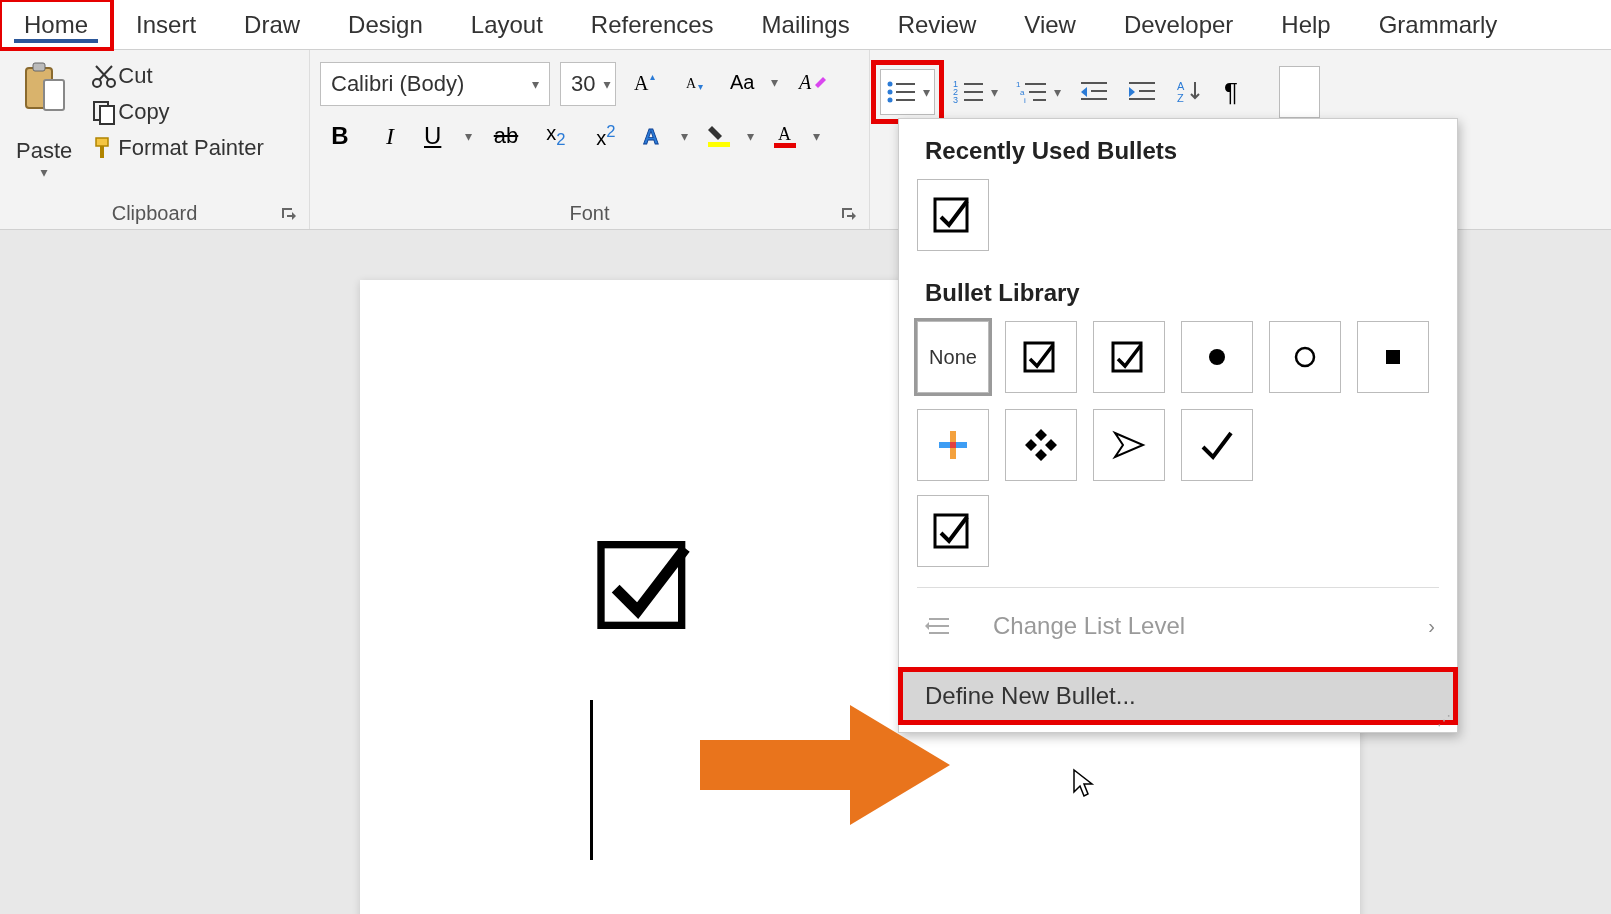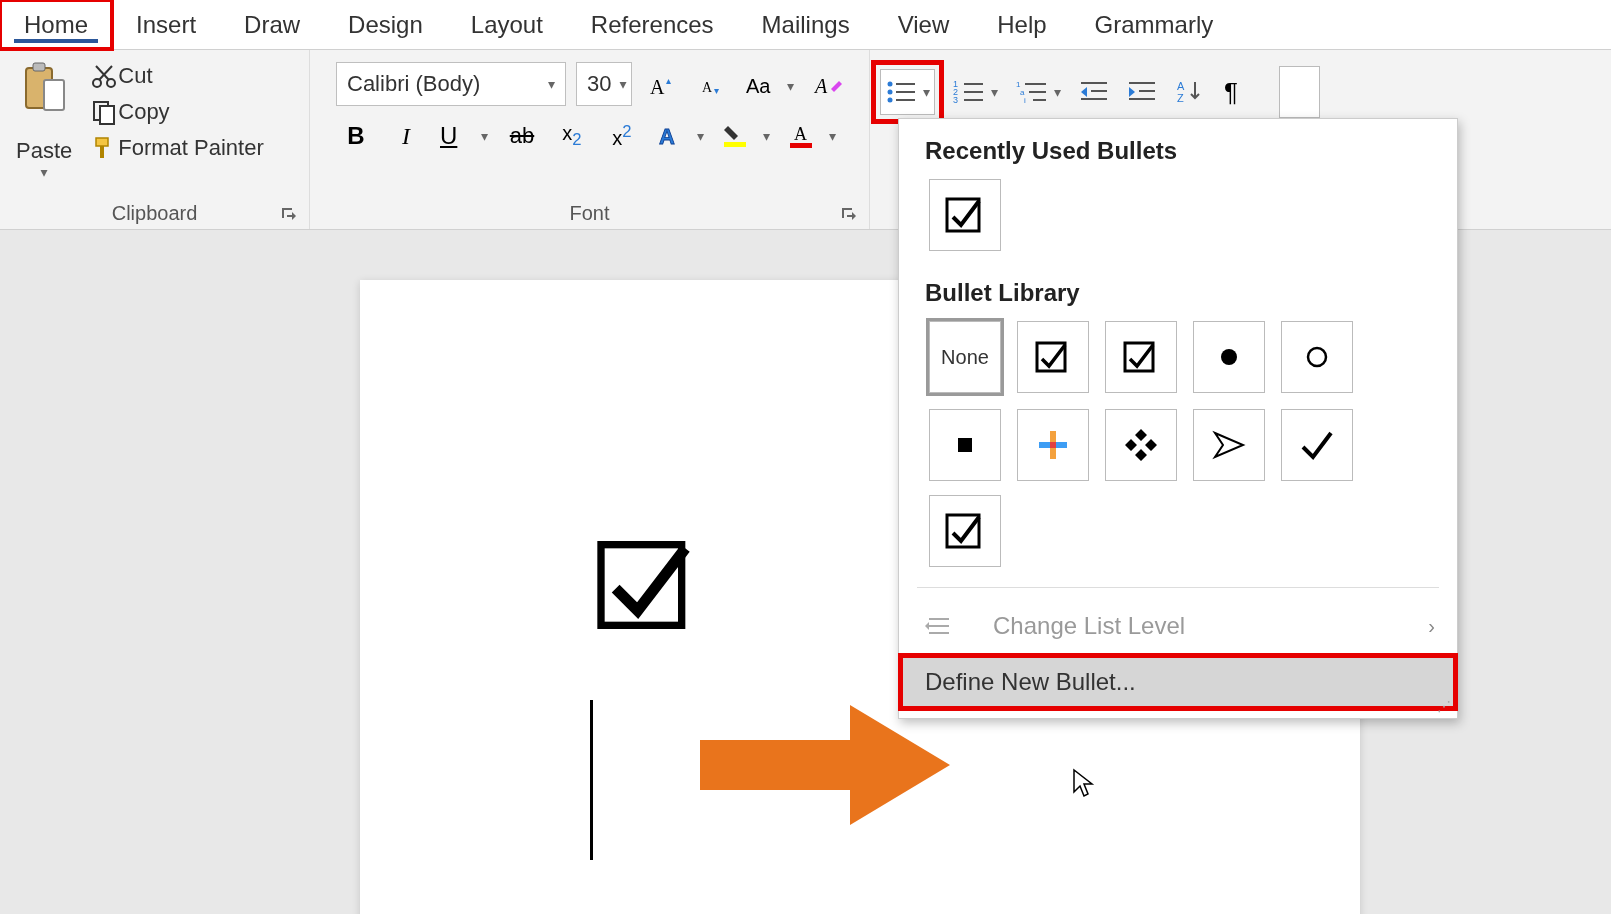--- a/index.html
+++ b/index.html
@@ -73,21 +73,21 @@
 
   
   .clipboard-body { display: flex; flex: 1; gap: 12px; }
   .paste-stack { display:flex; flex-direction:column; align-items:center; justify-content:flex-start; padding:4px 6px; }
   .paste-stack .label { font-size: 22px; color:#333; margin-top:22px;}
   .clip-list { display:flex; flex-direction:column; gap:8px; padding-top:6px;}
   .clip-item { display:flex; align-items:center; font-size:22px; color:#333; }
 
   
   .font-body { display:flex; flex-direction:column; flex:1; gap:10px; padding-top:6px;}
-  .font-row { display:flex; align-items:flex-end; gap:10px;margin-left:16px; }
+  .font-row { display:flex; align-items:flex-start; gap:10px; }
   .combo {
     background:#fff; border:1px solid #bfbfbf; height:44px; display:flex; align-items:center;
     padding:0 10px; font-size:22px; color:#333; gap:8px;
   }
   .combo.font-name { width:230px; justify-content:space-between;}
   .combo.font-size { width:56px; justify-content:space-between;}
   .icon-btn { width:40px; height:40px; display:flex; align-items:center; justify-content:center; }
   .icon-btn.split { width:56px; justify-content:space-between; padding:0 4px;}
   .chev { font-size:14px; color:#666; }
 
@@ -119,35 +119,35 @@
     position:absolute; top:420px; left:230px; width:3px; height:160px; background:#000;
   }
 
   
   .bullet-panel {
     position:absolute; top:118px; left:898px; width:560px; background:#fff;
     border:1px solid #ccc; box-shadow:2px 4px 10px rgba(0,0,0,0.25);
     z-index:50; padding-bottom:8px;
   }
   .panel-heading { font-size:24px; font-weight:700; color:#222; padding:18px 26px 10px 26px; }
-  .bullet-grid { display:flex; flex-wrap:wrap; gap:16px; padding:4px 18px 10px 18px;margin-left:12px; }
+  .bullet-grid { display:flex; flex-wrap:wrap; gap:16px; padding:4px 18px 10px 18px; }
   .bullet-cell {
     width:72px; height:72px; border:1px solid #bbb; background:#fff;
     display:flex; align-items:center; justify-content:center; font-size:20px;
   }
   .bullet-cell.selected { outline:3px solid #9a9a9a; }
   .bullet-cell .none-text { font-size:20px; color:#333; }
   .divider { height:1px; background:#ddd; margin:10px 18px; }
   .panel-item {
     display:flex; align-items:center; gap:18px; padding:14px 26px;
     font-size:24px; color:#333; position:relative;
   }
   .panel-item.disabled { color:#9a9a9a;gap:40px; }
   .panel-item .arrow-right { position:absolute; right:22px; color:#888; font-size:20px;}
-  .panel-item.hovered { background:#d6d6d6; }
+  .panel-item.hovered { background:#d6d6d6;margin-top:14px; }
   .panel-item.highlighted { outline:5px solid #e60000; outline-offset:-4px;}
   .resize-grip { position:absolute; right:6px; bottom:4px; color:#aaa; font-size:14px; }
 
   
   .mouse-cursor { position:absolute; top:768px; left:1072px; z-index:100; }
 
   
   .big-arrow { position:absolute; top:700px; left:700px; z-index:60; }
 
   .styles-box {
@@ -158,21 +158,23 @@
 <body>
 
 <div class="tab-bar">
   <div class="tab active highlighted">Home</div>
   <div class="tab">Insert</div>
   <div class="tab">Draw</div>
   <div class="tab">Design</div>
   <div class="tab">Layout</div>
   <div class="tab">References</div>
   <div class="tab">Mailings</div>
+  <div class="tab">Review</div>
   <div class="tab">View</div>
+  <div class="tab">Developer</div>
   <div class="tab">Help</div>
   <div class="tab">Grammarly</div>
 </div>
 
 <div class="ribbon">
 
   <div class="group" style="width:310px;">
     <div class="clipboard-body">
       <div class="paste-stack">
         <svg width="48" height="56" viewBox="0 0 48 56">

